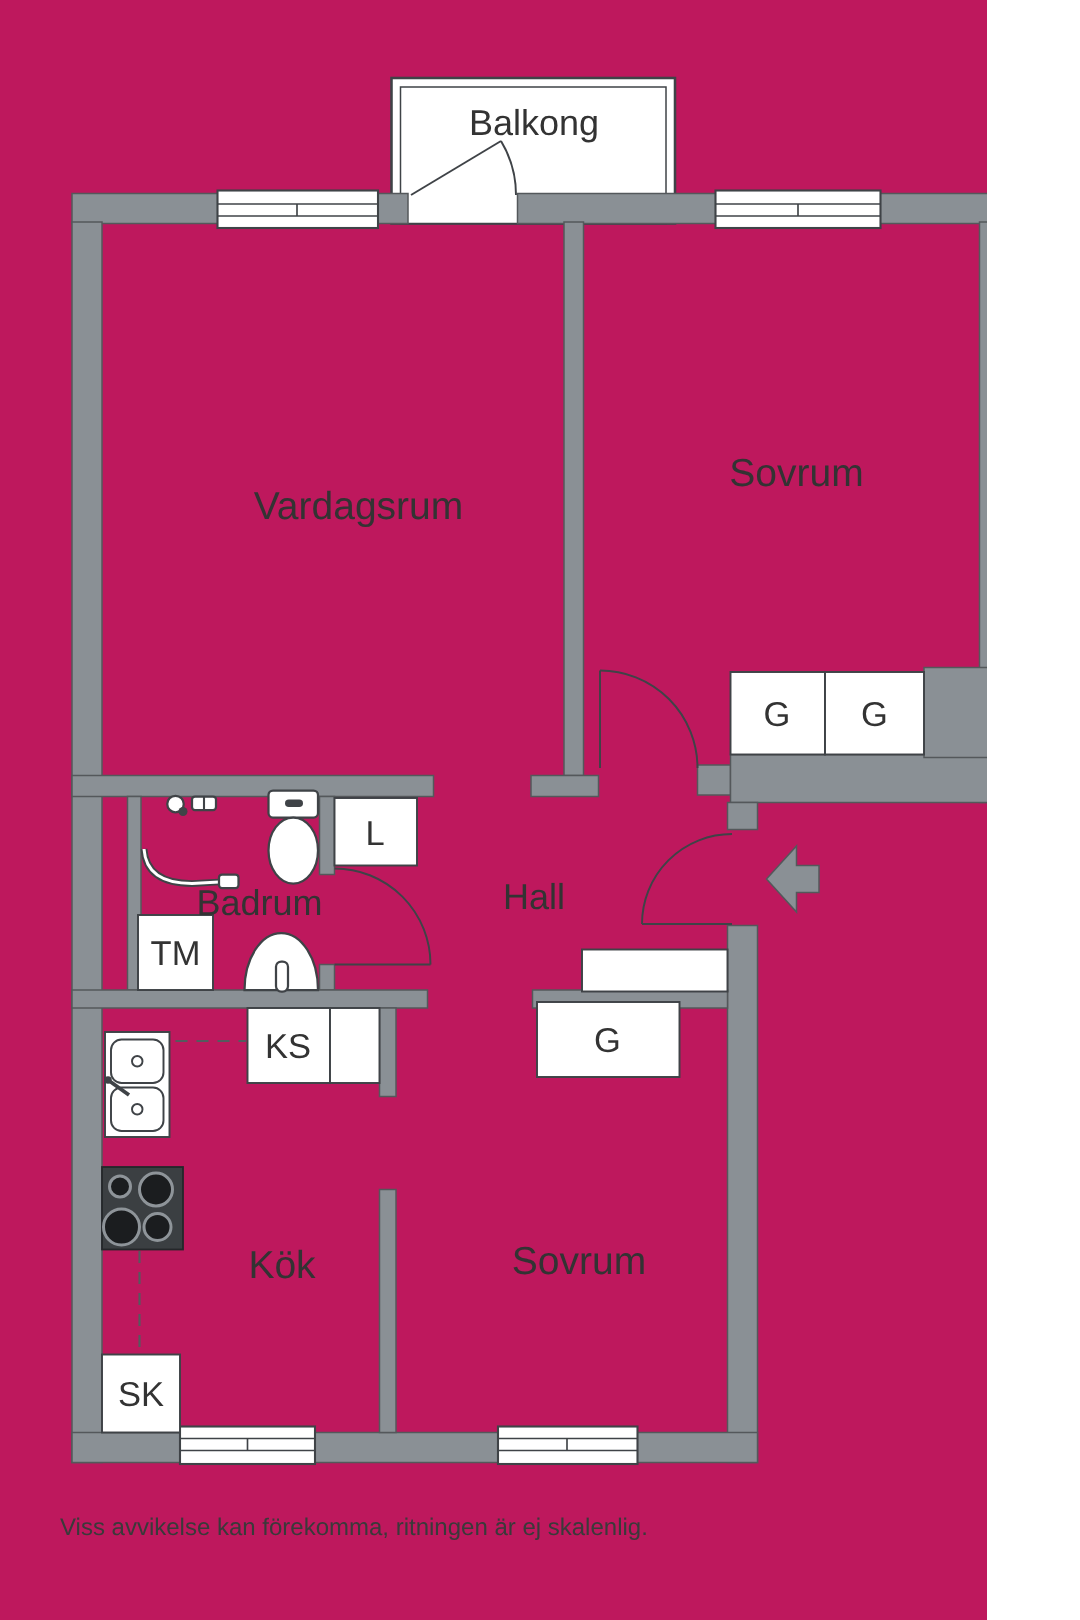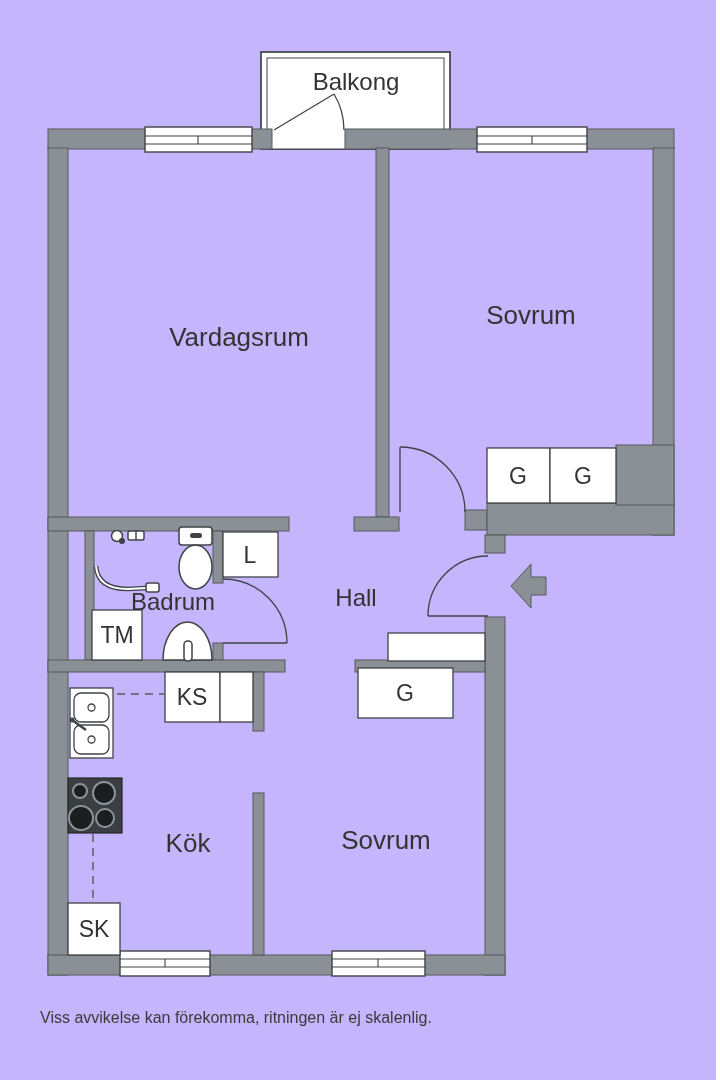--- a/index.html
+++ b/index.html
@@ -1,16 +1,16 @@
 <!DOCTYPE html>
 <html><head>
 <meta charset="utf-8">
 <style>
   html,body{margin:0;padding:0;background:#fff;}
-  #stage{position:relative;width:716px;height:1080px;background:#c4b5fd;overflow:hidden;}
+  #stage{position:relative;width:658px;height:1080px;background:#be185d;overflow:hidden;}
   svg{display:block;}
   .wall{fill:#8A9095;stroke:#54585B;stroke-width:1;}
   .thinline{stroke:#3F4347;stroke-width:1.4;fill:none;}
   .fixw{fill:#ffffff;stroke:#3F4347;stroke-width:1.5;}
   .box{fill:#ffffff;stroke:#3F4347;stroke-width:1.3;}
   .winframe{fill:#ffffff;stroke:#3F4347;stroke-width:1.4;}
   .winline{stroke:#3F4347;stroke-width:1.1;}
   .dash{stroke:#555a5e;stroke-width:1.4;stroke-dasharray:8 6;fill:none;}
   .lbl{font-family:"Liberation Sans","DejaVu Sans",sans-serif;fill:#333333;text-anchor:middle;}
   .lbl-left{font-family:"Liberation Sans","DejaVu Sans",sans-serif;fill:#3a3a3a;text-anchor:start;}

